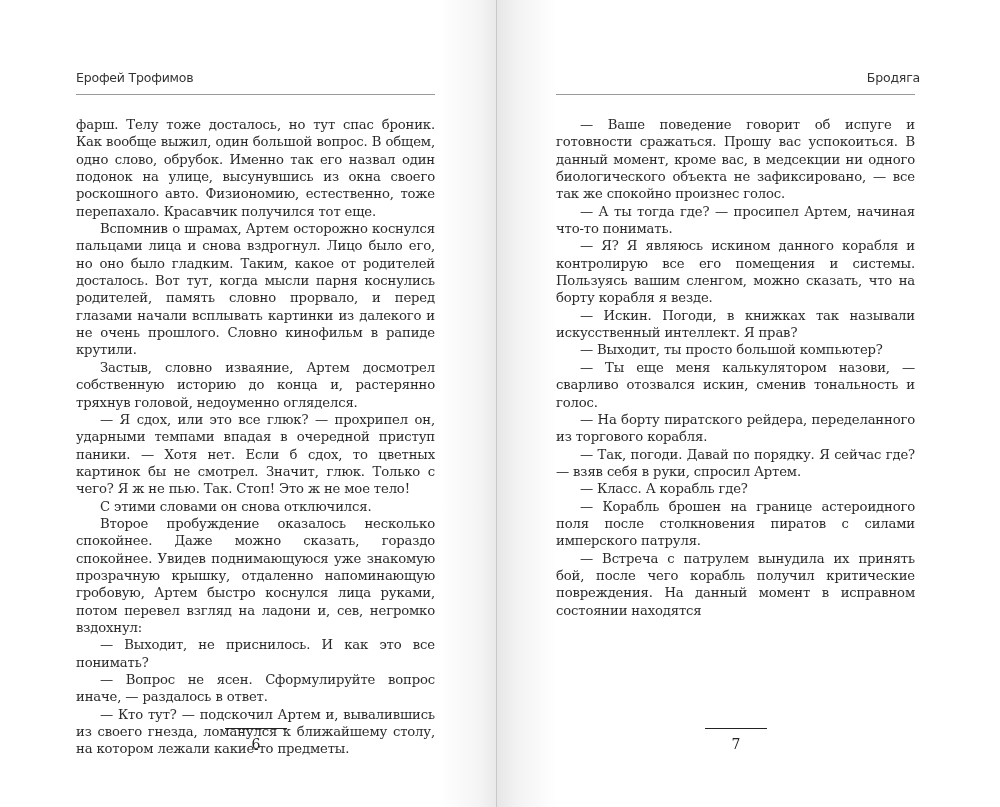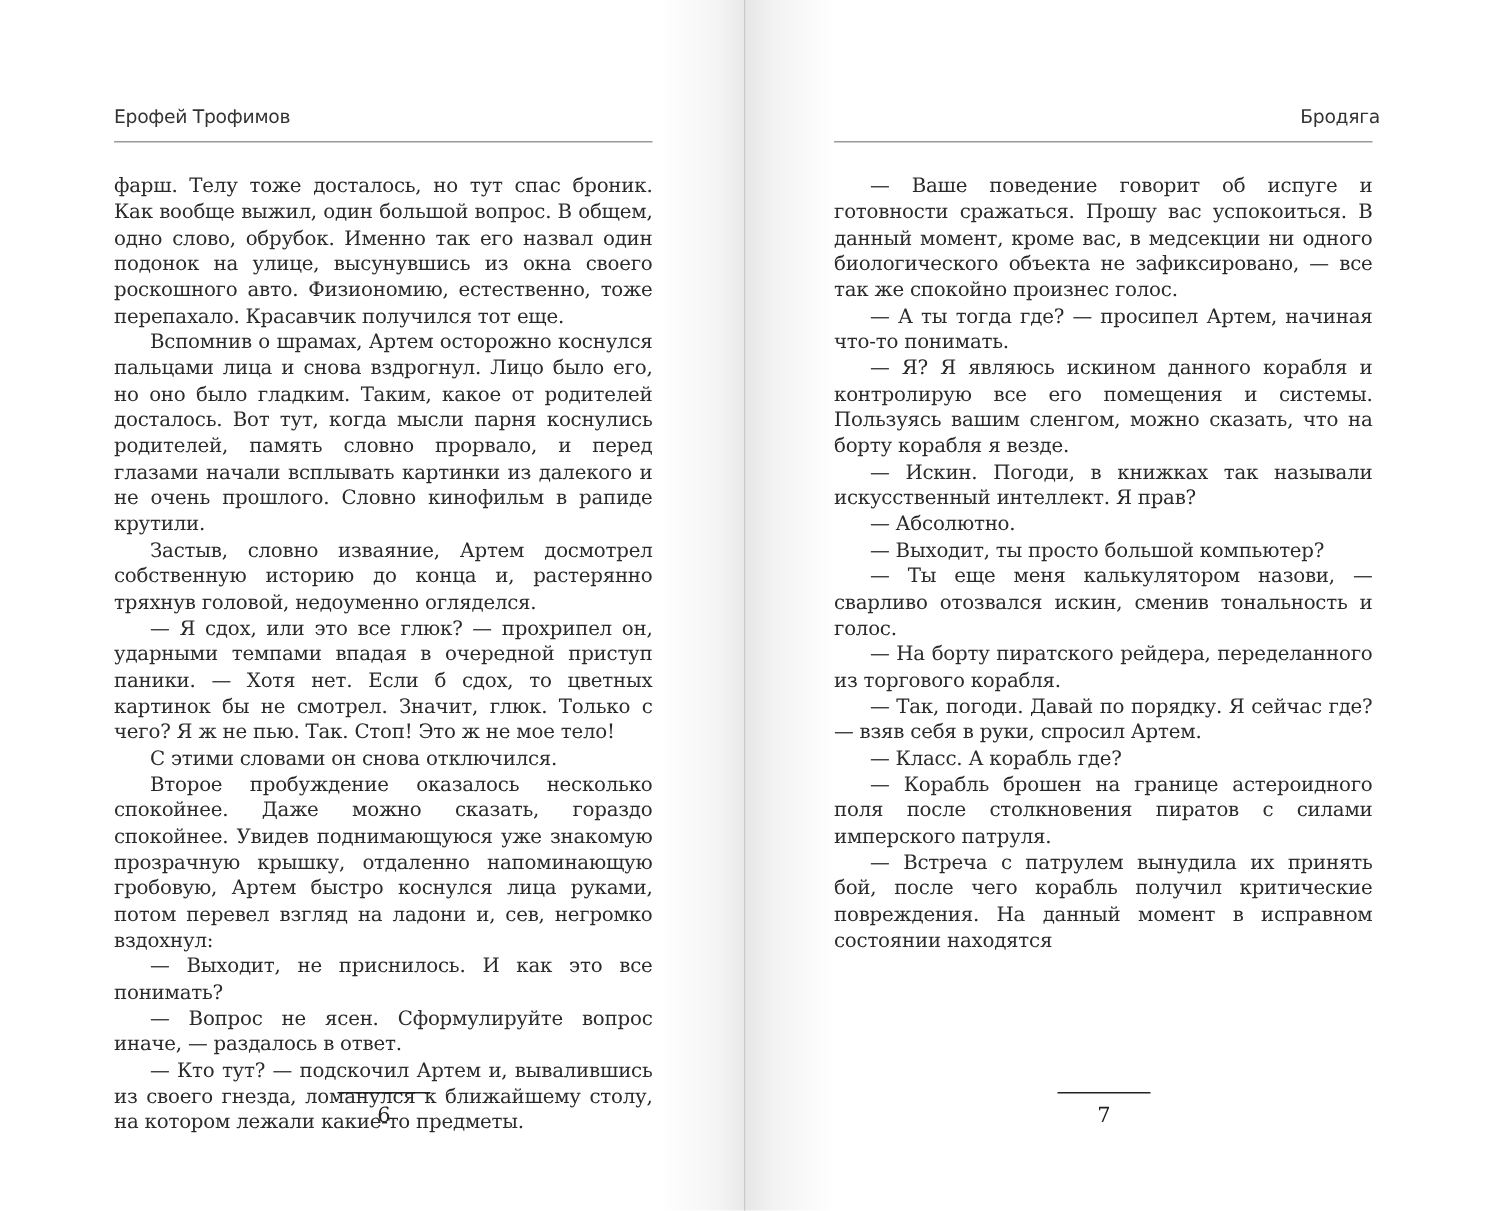--- a/index.html
+++ b/index.html
@@ -58,21 +58,20 @@
 <div class="spine"></div>
 
 <div class="page page-right">
   <div class="running-head">Бродяга</div>
   <div class="head-rule"></div>
   <div class="text-block">
     <p>— Ваше поведение говорит об испуге и готовности сражаться. Прошу вас успокоиться. В данный момент, кроме вас, в медсекции ни одного биологического объекта не зафиксировано, — все так же спокойно произнес голос.</p>
     <p>— А ты тогда где? — просипел Артем, начиная что-то понимать.</p>
     <p>— Я? Я являюсь искином данного корабля и контролирую все его помещения и системы. Пользуясь вашим сленгом, можно сказать, что на борту корабля я везде.</p>
     <p>— Искин. Погоди, в книжках так называли искусственный интеллект. Я прав?</p>
-    <p>— Абсолютно.</p>
     <p>— Выходит, ты просто большой компьютер?</p>
     <p>— Ты еще меня калькулятором назови, — сварливо отозвался искин, сменив тональность и голос.</p>
     <p>— На борту пиратского рейдера, переделанного из торгового корабля.</p>
     <p>— Так, погоди. Давай по порядку. Я сейчас где? — взяв себя в руки, спросил Артем.</p>
     <p>— Класс. А корабль где?</p>
     <p>— Корабль брошен на границе астероидного поля после столкновения пиратов с силами имперского патруля.</p>
     <p>— Встреча с патрулем вынудила их принять бой, после чего корабль получил критические повреждения. На данный момент в исправном состоянии находятся</p>
   </div>
   <div class="folio-rule"></div>
   <div class="folio">7</div>

